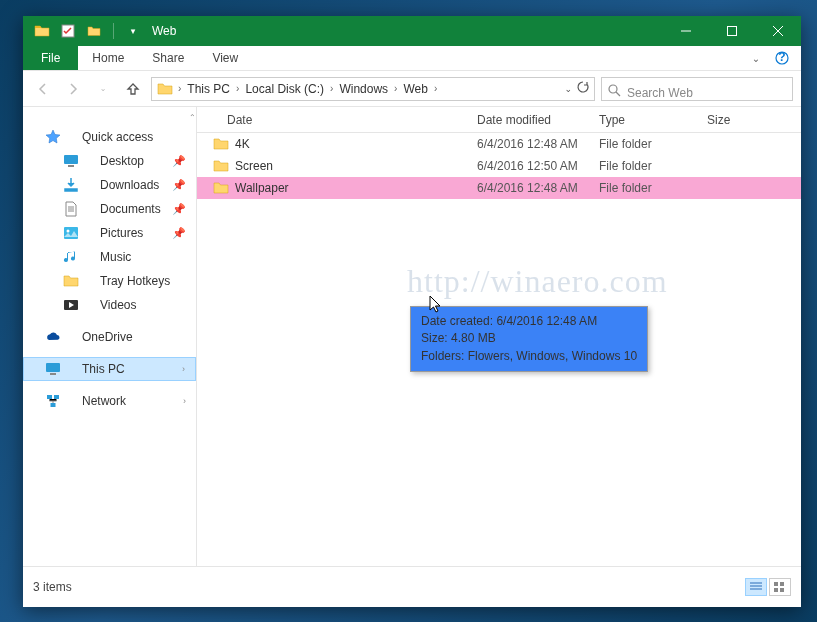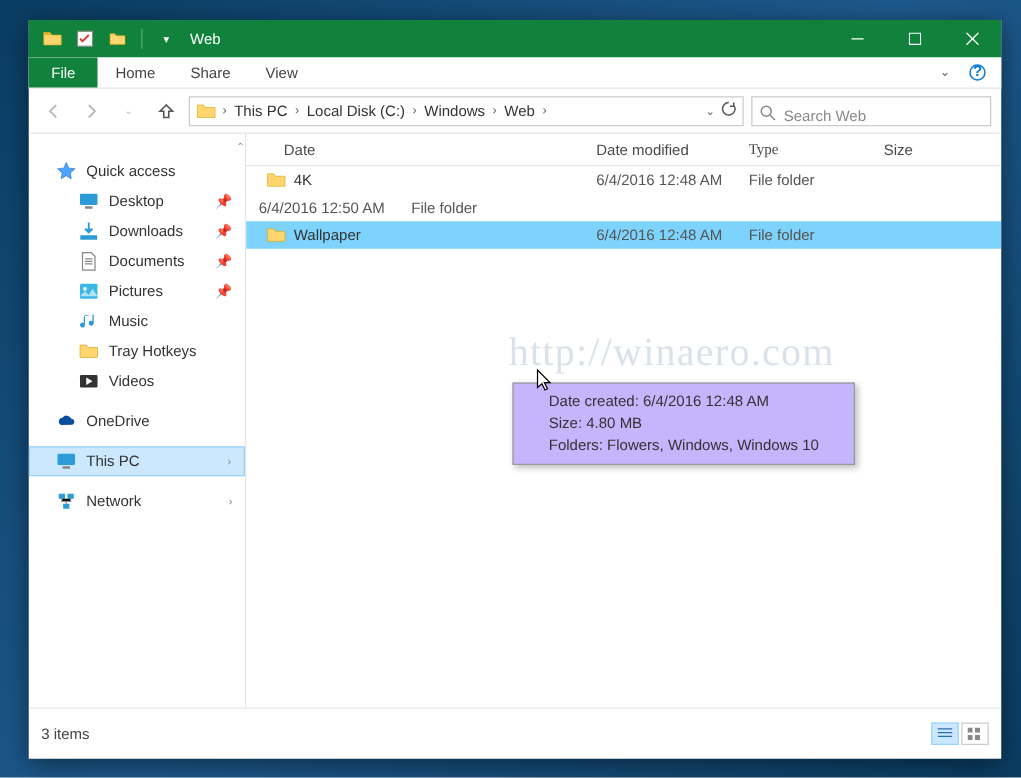--- a/index.html
+++ b/index.html
@@ -29,49 +29,49 @@
 .addr-box { flex: 1; height: 24px; border: 1px solid #ccc; display: flex; align-items: center; padding-left: 4px; background: #fff; }
 .addr-icon { width: 18px; height: 18px; display: flex; align-items: center; justify-content: center; margin-right: 2px; }
 .crumb { display: flex; align-items: center; padding: 0 4px; height: 100%; color: #333; font-size: 12px; white-space: nowrap; }
 .crumb-sep { color: #666; padding: 0 2px; font-size: 10px; }
 .addr-right { margin-left: auto; display: flex; align-items: center; gap: 4px; padding-right: 4px; }
 .search-box { width: 192px; height: 24px; border: 1px solid #ccc; display: flex; align-items: flex-end; padding: 0 6px; color: #888; gap: 6px; }
 
 
 .content { flex: 1; display: flex; overflow: hidden; }
 .sidebar { width: 174px; border-right: 1px solid #e5e5e5; padding-top: 10px; overflow: hidden; }
-.side-item { height: 24px; display: flex; align-items: center; padding-left: 40px; gap: 8px; position: relative; }
+.side-item { height: 24px; display: flex; align-items: center; padding-left: 40px; gap: 21px; position: relative; }
 .side-item.root { padding-left: 22px; margin-top: 8px; }
 .side-item.selected { background: #cce8ff; border: 1px solid #99d1ff; padding-left: 39px; }
 .side-item.root.selected { padding-left: 21px; }
 .side-icon { width: 16px; height: 16px; flex-shrink: 0; display: flex; align-items: center; justify-content: center; }
 .pin-icon { position: absolute; right: 10px; color: #888; font-size: 11px; }
 .side-item .exp { position: absolute; right: 10px; color: #888; font-size: 9px; }
 .side-label { color: #333; font-size: 12px; }
 
 .filepane { flex: 1; display: flex; flex-direction: column; position: relative; }
 .col-headers { height: 26px; display: flex; align-items: center; border-bottom: 1px solid #e5e5e5; color: #4a4a4a; position: relative; }
 .col { padding-left: 10px; font-size: 12px; }
 .col-sort { position: absolute; left: -8px; top: 0px; color: #888; font-size: 8px; }
 .col-name { width: 270px; position: relative; padding-left: 30px; }
 .col-date { width: 122px; }
-.col-type { width: 108px; font-family: Liberation Serif, serif; }
+.col-type { width: 108px; }
 .col-size { flex: 1; }
 
 .file-rows { flex: 1; }
 .file-row { height: 22px; display: flex; align-items: center; }
-.file-row.hover { background: #7dd3fc; }
+.file-row.hover { background: #f9a8d4; }
 .fcell { padding-left: 10px; font-size: 12px; color: #333; }
 .fcell.name { width: 270px; display: flex; align-items: center; gap: 6px; padding-left: 16px; }
 .fcell.date { width: 122px; color: #555; }
 .fcell.type { width: 108px; color: #555; }
 
 .folder-svg { width: 16px; height: 16px; }
 
-.tooltip { position: absolute; left: 213px; top: 199px; background: #c4b5fd; border: 1px solid #999; padding: 6px 28px; box-shadow: 2px 2px 5px rgba(0,0,0,0.25); color: #333; line-height: 1.45; font-size: 12px; white-space: nowrap; }
+.tooltip { position: absolute; left: 213px; top: 199px; background: #3b82f6; border: 1px solid #999; padding: 6px 10px; box-shadow: 2px 2px 5px rgba(0,0,0,0.25); color: #333; line-height: 1.45; font-size: 12px; white-space: nowrap; }
 
 .cursor { position: absolute; left: 232px; top: 188px; pointer-events: none; z-index: 10; }
 
 
 .status { height: 41px; border-top: 1px solid #e5e5e5; display: flex; align-items: center; padding: 0 10px; color: #444; font-size: 12px; }
 .view-switch { margin-left: auto; display: flex; gap: 2px; }
 .vs-btn { width: 22px; height: 18px; border: 1px solid #ccc; display: flex; align-items: center; justify-content: center; font-size: 10px; }
 .vs-btn.active { background: #cce8ff; border-color: #99d1ff; }
 
 .watermark { position: absolute; left: 210px; top: 156px; font-size: 32px; color: rgba(80,120,160,0.22); font-family: Georgia, serif; letter-spacing: 1px; pointer-events: none; white-space: nowrap; text-align: center; }
@@ -318,20 +318,28 @@
                 <svg class="folder-svg" viewBox="0 0 16 16">
                   <path d="M1 3h5l1.5 2H15v8H1z" fill="#ffd66e" stroke="#d4a017" stroke-width="0.5"></path>
                 </svg>
               </span>
               <span>4K</span>
             </div>
           <div class="fcell date">6/4/2016 12:48 AM</div>
           <div class="fcell type">File folder</div>
         </div>
         <div class="file-row">
+          <div class="fcell name">
+              <span class="side-icon">
+                <svg class="folder-svg" viewBox="0 0 16 16">
+                  <path d="M1 3h5l1.5 2H15v8H1z" fill="#ffd66e" stroke="#d4a017" stroke-width="0.5"></path>
+                </svg>
+              </span>
+              <span>Screen</span>
+            </div>
           <div class="fcell date">6/4/2016 12:50 AM</div>
           <div class="fcell type">File folder</div>
         </div>
         <div class="file-row hover">
           <div class="fcell name">
               <span class="side-icon">
                 <svg class="folder-svg" viewBox="0 0 16 16">
                   <path d="M1 3h5l1.5 2H15v8H1z" fill="#ffd66e" stroke="#d4a017" stroke-width="0.5"></path>
                 </svg>
               </span>

